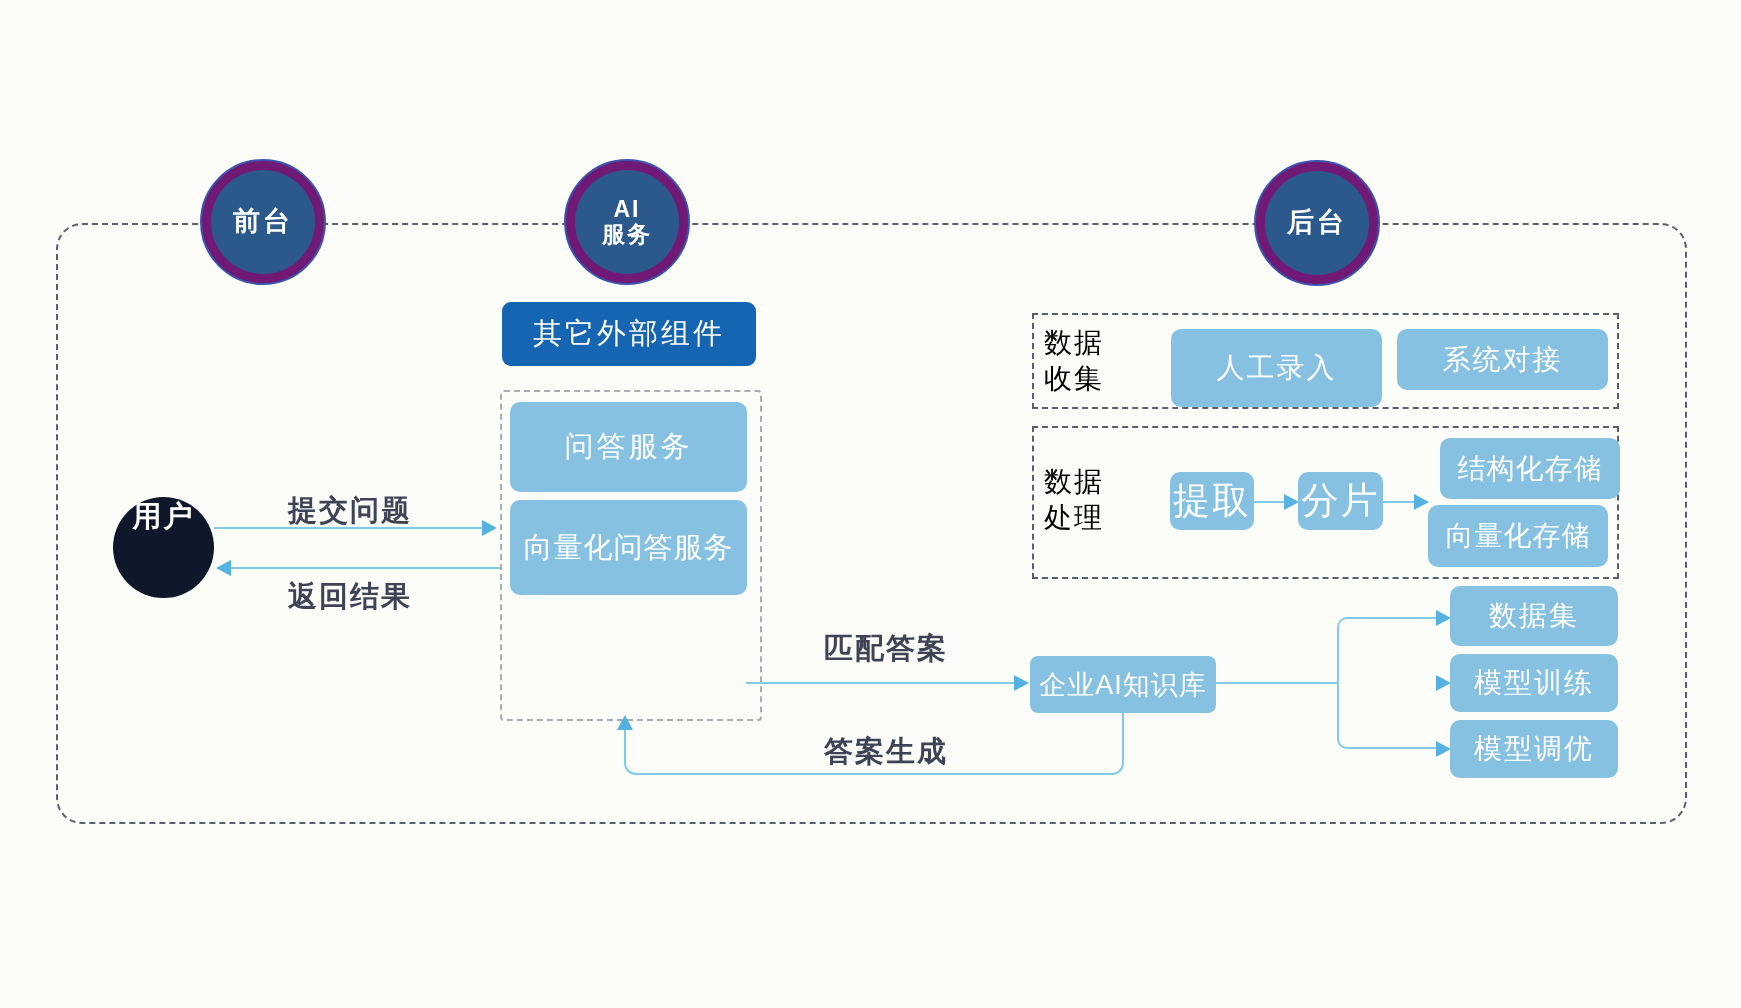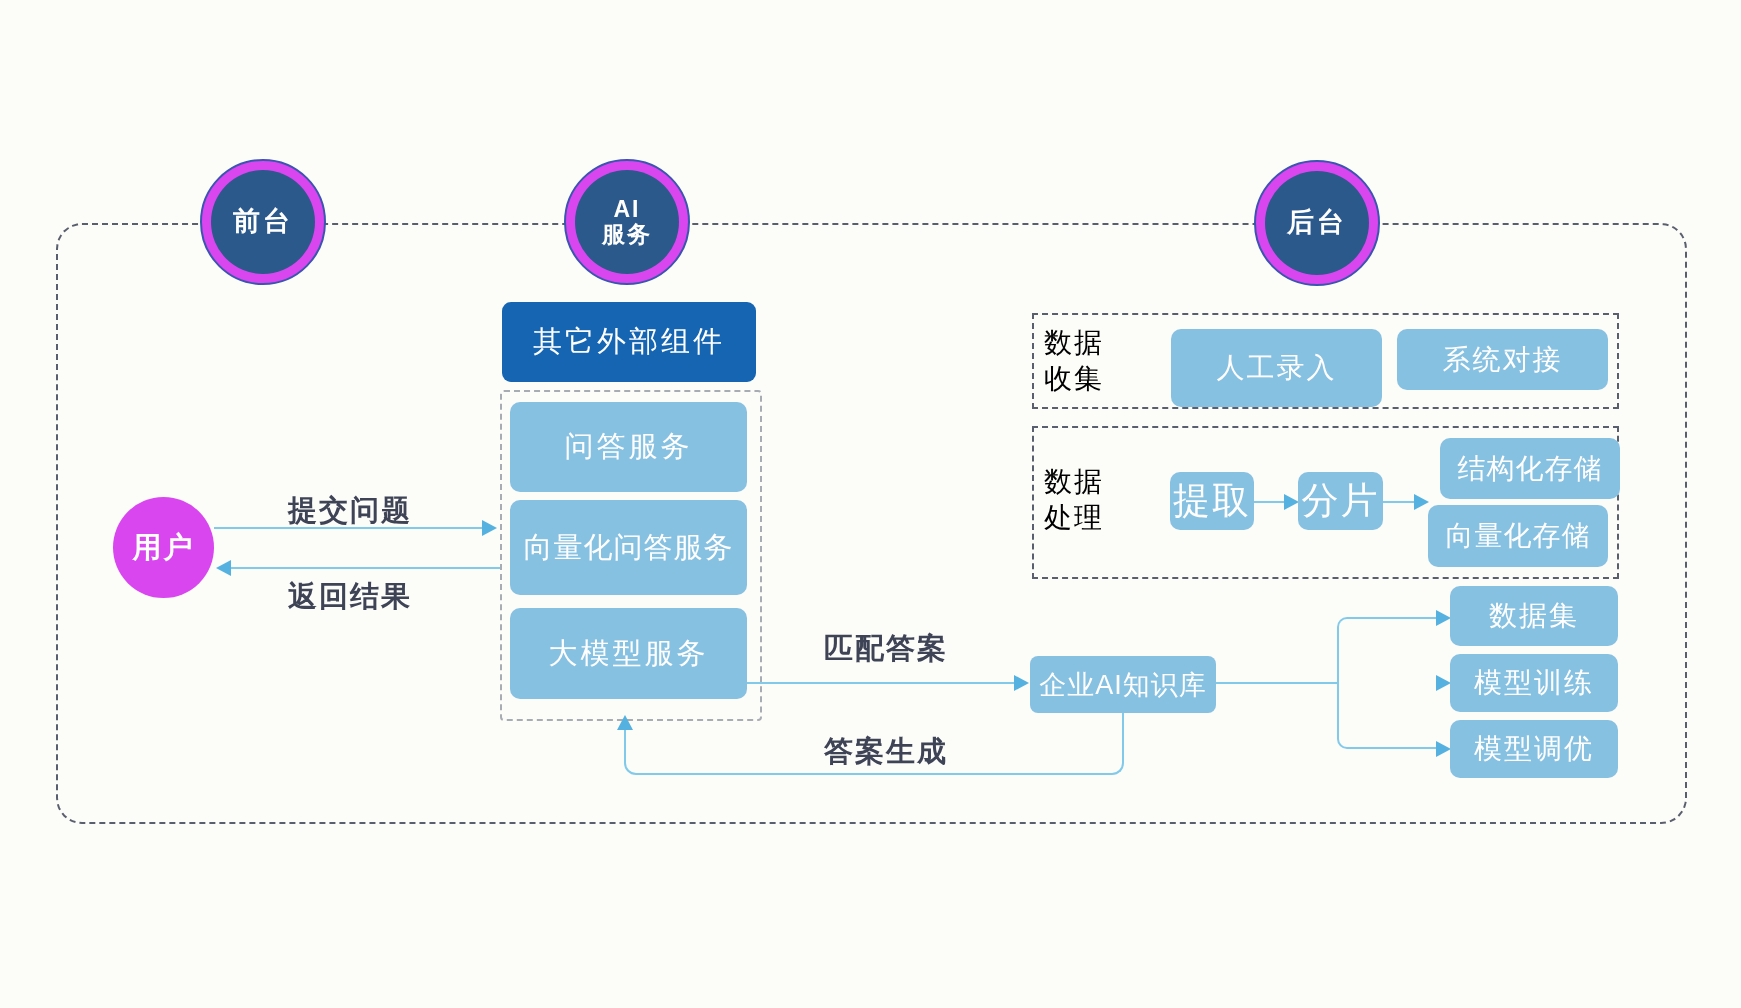--- a/index.html
+++ b/index.html
@@ -9,29 +9,29 @@
     font-family:"Liberation Sans","DejaVu Sans",sans-serif; overflow:hidden;
   }
   
   .outer-boundary { position:absolute; left:56px; top:223px; width:1627px; height:597px;
     border:2px dashed #5a5f6d; border-radius:26px; }
   .mid-dashed { position:absolute; left:500px; top:390px; width:258px; height:327px;
     border:2px dashed #a8adb4; border-radius:4px; }
   .group-dashed { position:absolute; border:2px dashed #5a5f6d; }
   
   .stage-badge { position:absolute; width:126px; height:126px; border-radius:50%;
-    background:#d946ef; border:2px solid #3a55ae; box-sizing:border-box;
+    background:#701a75; border:2px solid #3a55ae; box-sizing:border-box;
     display:flex; align-items:center; justify-content:center; }
   .stage-inner { width:104px; height:104px; border-radius:50%; background:#2b598c;
     color:#fff; display:flex; flex-direction:column; align-items:center; justify-content:center;
     font-weight:bold; font-size:27px; letter-spacing:3px; line-height:1.08; text-align:center; }
   .stage-inner.small { font-size:23px; letter-spacing:2px; }
   
   .user-circle { position:absolute; left:113px; top:497px; width:101px; height:101px;
-    border-radius:50%; background:#d946ef; color:#fff; display:flex; align-items:center;
+    border-radius:50%; background:#0f172a; color:#fff; display:flex; 
     justify-content:center; font-size:29px; font-weight:bold; letter-spacing:2px; }
   
   .blue-box { position:absolute; background:#1565b2; color:#fff; border-radius:9px;
     display:flex; align-items:center; justify-content:center; font-size:29px; letter-spacing:3px; }
   .lightbox { position:absolute; background:#87c1e2; color:#fff; border-radius:10px;
     display:flex; align-items:center; justify-content:center; letter-spacing:3px; }
   .fs29 { font-size:29px; } .fs28 { font-size:28px; letter-spacing:2px; }
   .fs27 { font-size:37px; letter-spacing:2px; } .fs27t { font-size:27px; letter-spacing:1px; }
   
   .section-label { position:absolute; color:#000000; font-weight:normal; font-size:28px;
@@ -107,32 +107,29 @@
   <div class="stage-badge" style="left:1254px;top:160px;">
     <div class="stage-inner">
       <span>后台</span>
     </div>
   </div>
 
   <div class="user-circle">
     <span>用户</span>
   </div>
 
-  <div class="blue-box" style="left:502px;top:302px;width:254px;height:80px;">
+  <div class="blue-box" style="left:502px;top:302px;width:254px;height:64px;">
     <span>其它外部组件</span>
   </div>
 
   <div class="lightbox fs29" style="left:510px;top:402px;width:237px;height:90px;">
     <span>问答服务</span>
   </div>
   <div class="lightbox fs29" style="left:510px;top:500px;width:237px;height:95px;letter-spacing:1px;">
     <span>向量化问答服务</span>
-  </div>
-  <div class="lightbox fs29" style="left:510px;top:608px;width:237px;height:91px;">
-    <span>大模型服务</span>
   </div>
 
   <div class="flow-label" style="left:250px;top:491px;">提交问题</div>
   <div class="flow-label" style="left:250px;top:577px;">返回结果</div>
   <div class="flow-label" style="left:786px;top:629px;">匹配答案</div>
   <div class="flow-label" style="left:786px;top:732px;">答案生成</div>
 
   <div class="section-label" style="left:1044px;top:325px;">
     <div>数据</div>
     <div>收集</div>

